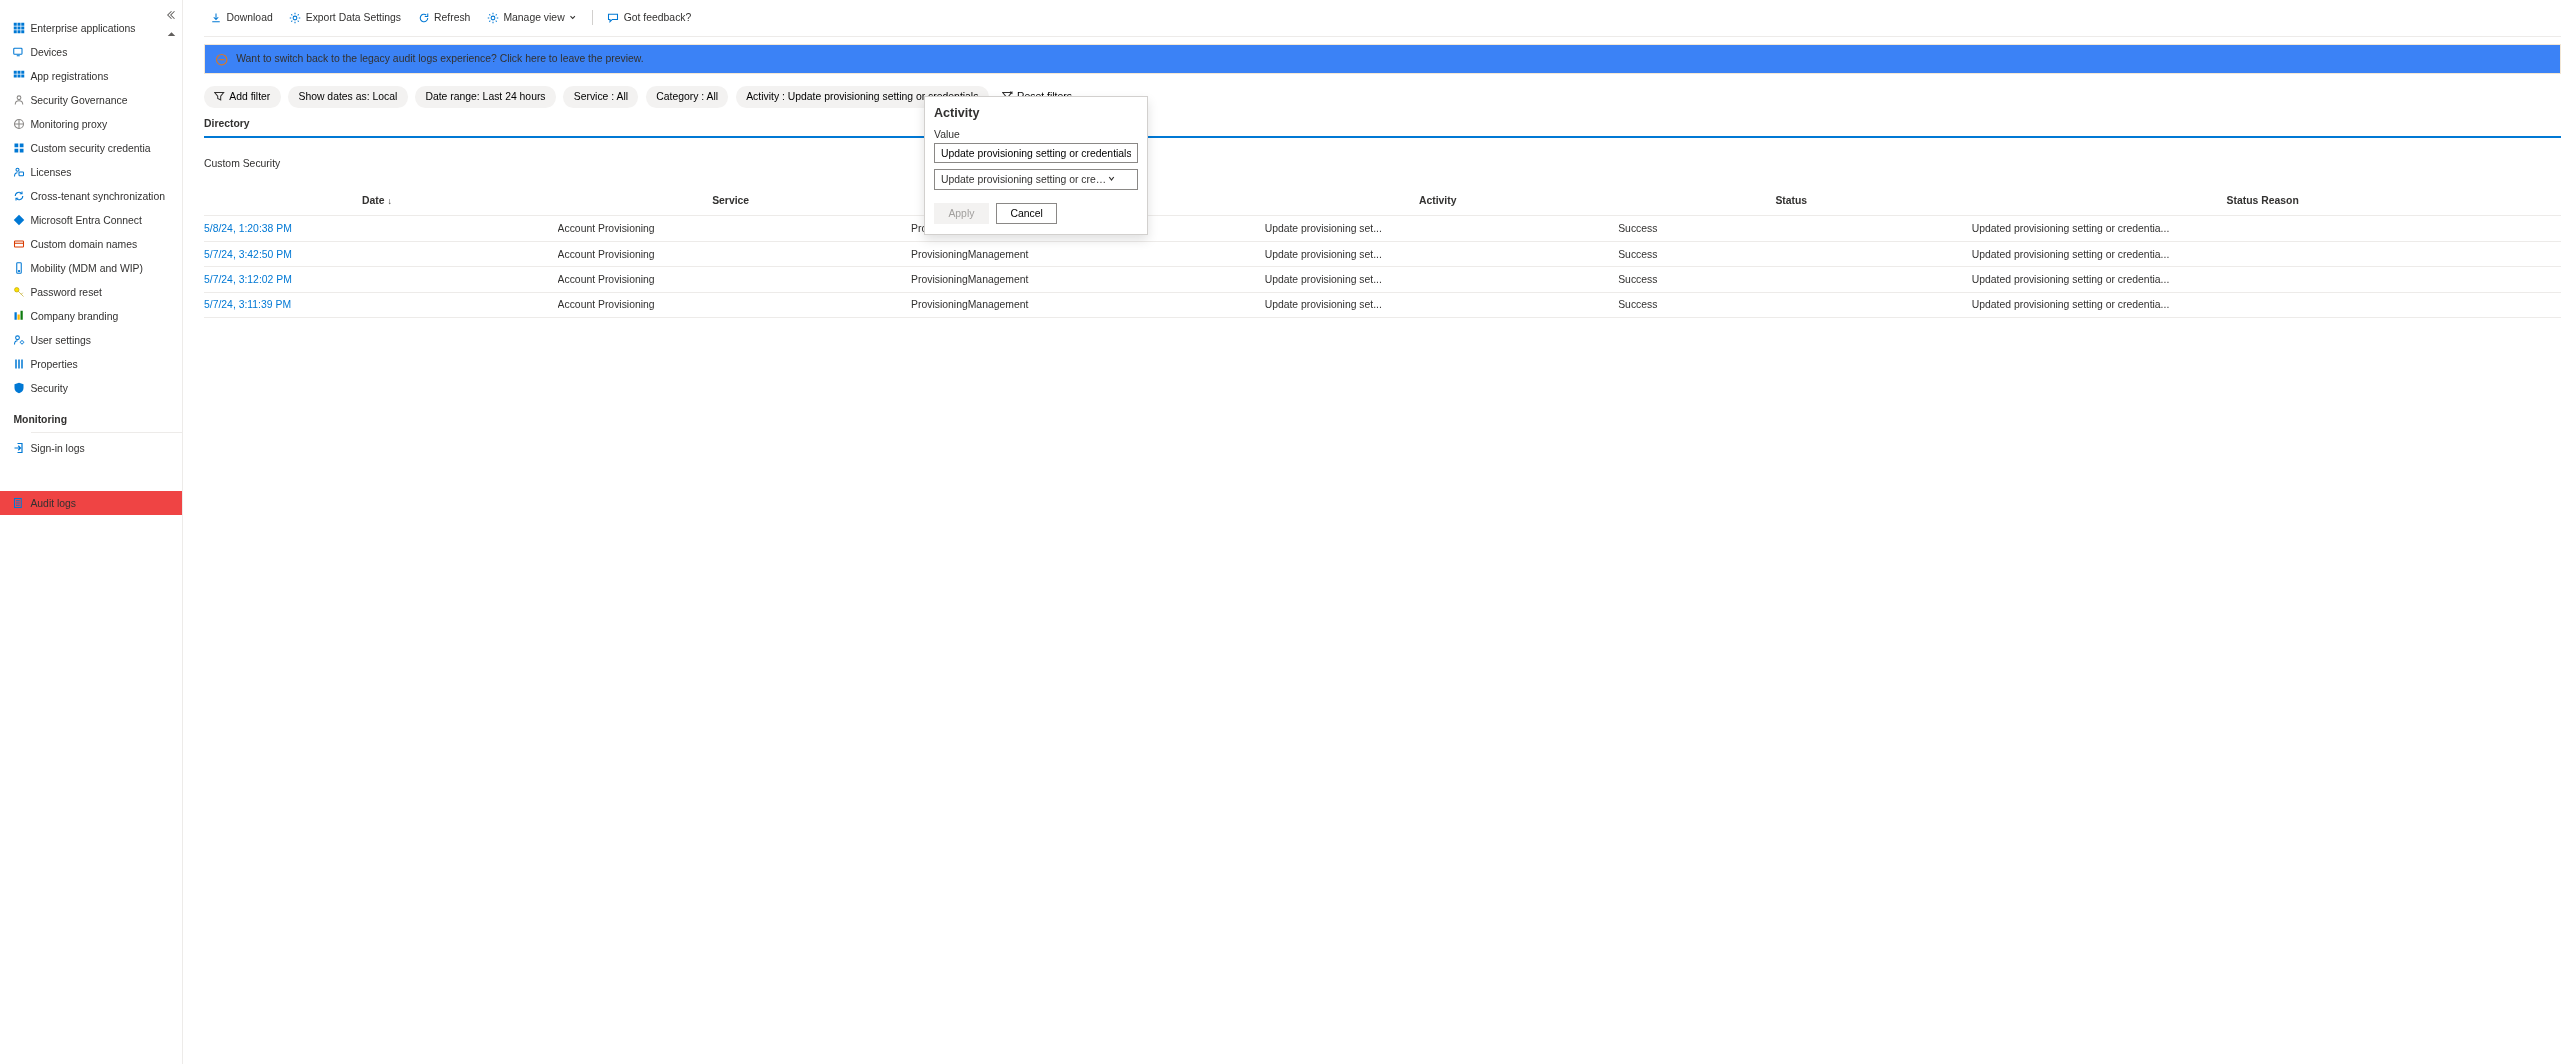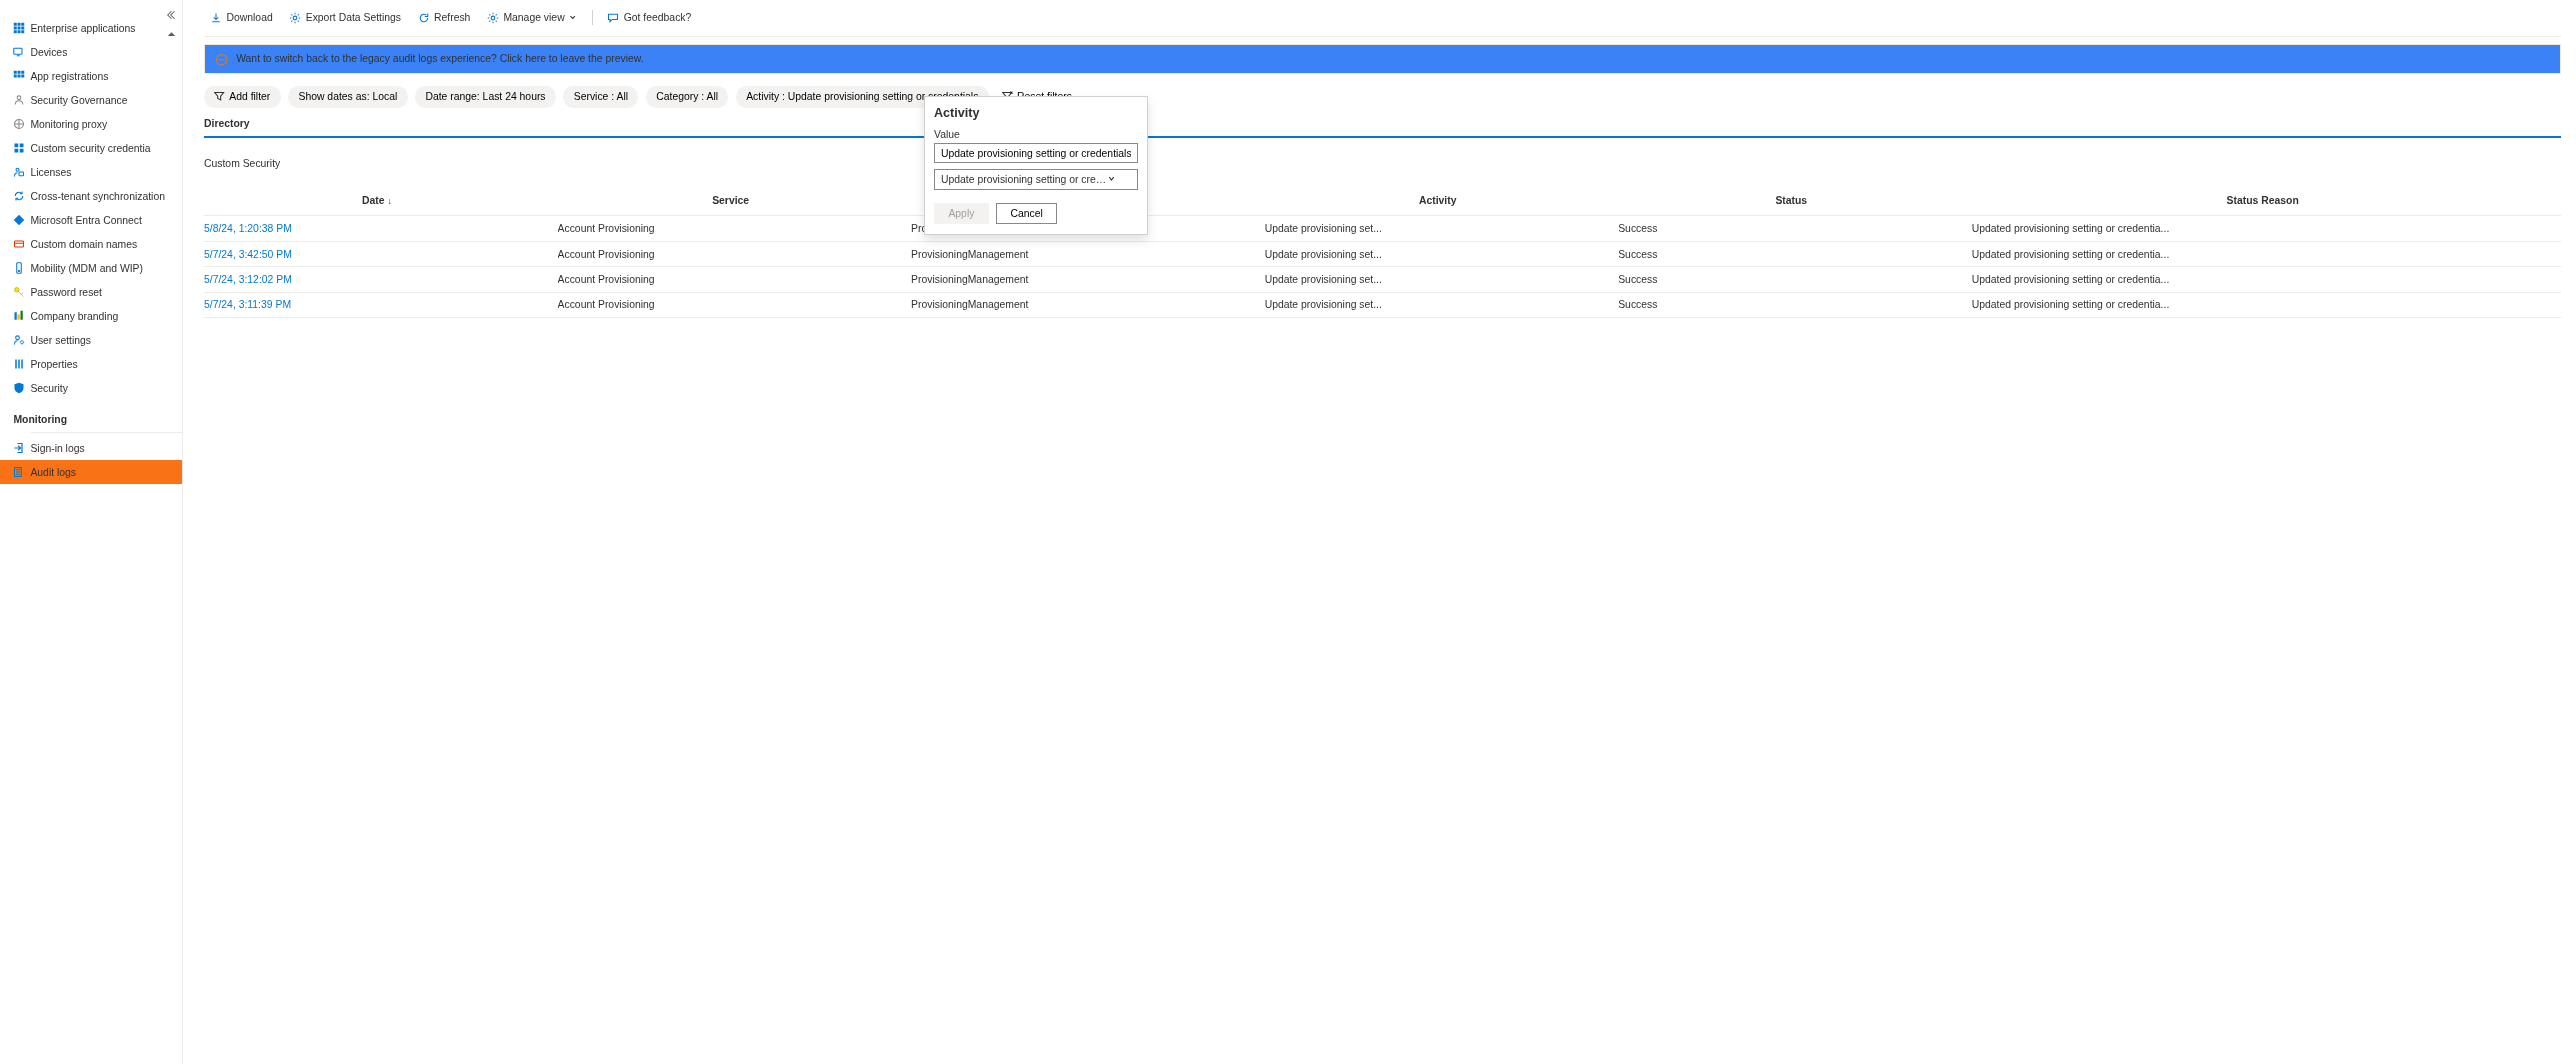--- a/index.html
+++ b/index.html
@@ -3,21 +3,21 @@
   <meta charset="utf-8">
   <style>
     * { box-sizing: border-box; margin: 0; padding: 0; font-family: "Segoe UI", -apple-system, sans-serif; }
     body { display: flex; font-size: 10.4px; color: #323130; background: #fff; }
     
     
     .sidebar { width: 183px; background: #fff; border-right: 0.7px solid #edebe9; height: 100vh; position: relative; overflow-y: auto; }
     .sidebar-collapse { position: absolute; top: 9px; right: 6px; width: 12px; height: 12px; cursor: pointer; color: #605e5c; }
     .sidebar-toggle { position: absolute; top: 30px; right: 6px; color: #605e5c; cursor: pointer; }
     .sidebar-item { display: flex; align-items: flex-end; padding: 6px 0 6px 13.4px; cursor: pointer; gap: 5px; font-size: 10.4px; }
-    .sidebar-item.active { background: #f97316; }
+    .sidebar-item.active { background: #ef4444; margin-top: 31px; }
     .sidebar-icon { width: 12px; height: 12px; flex-shrink: 0; display: inline-flex; align-items: center; justify-content: center; }
     .sidebar-section-heading { padding: 13.4px 0 4.5px 13.4px; font-weight: 600; font-size: 10.4px; }
     .sidebar-divider { margin: 3px 0 3px 31px; border: none; border-top: 0.7px solid #edebe9; }
     
     
     .main { flex: 1; padding: 0 15px 0 21px; overflow-x: hidden; position: relative; }
     
     
     .toolbar { display: flex; align-items: center; gap: 4.5px; padding: 7.4px 0; border-bottom: 0.7px solid #edebe9; }
     .toolbar-btn { display: inline-flex; align-items: center; gap: 4.5px; background: none; border: none; padding: 4.5px 6px; cursor: pointer; font-size: 10.4px; color: #323130; }

